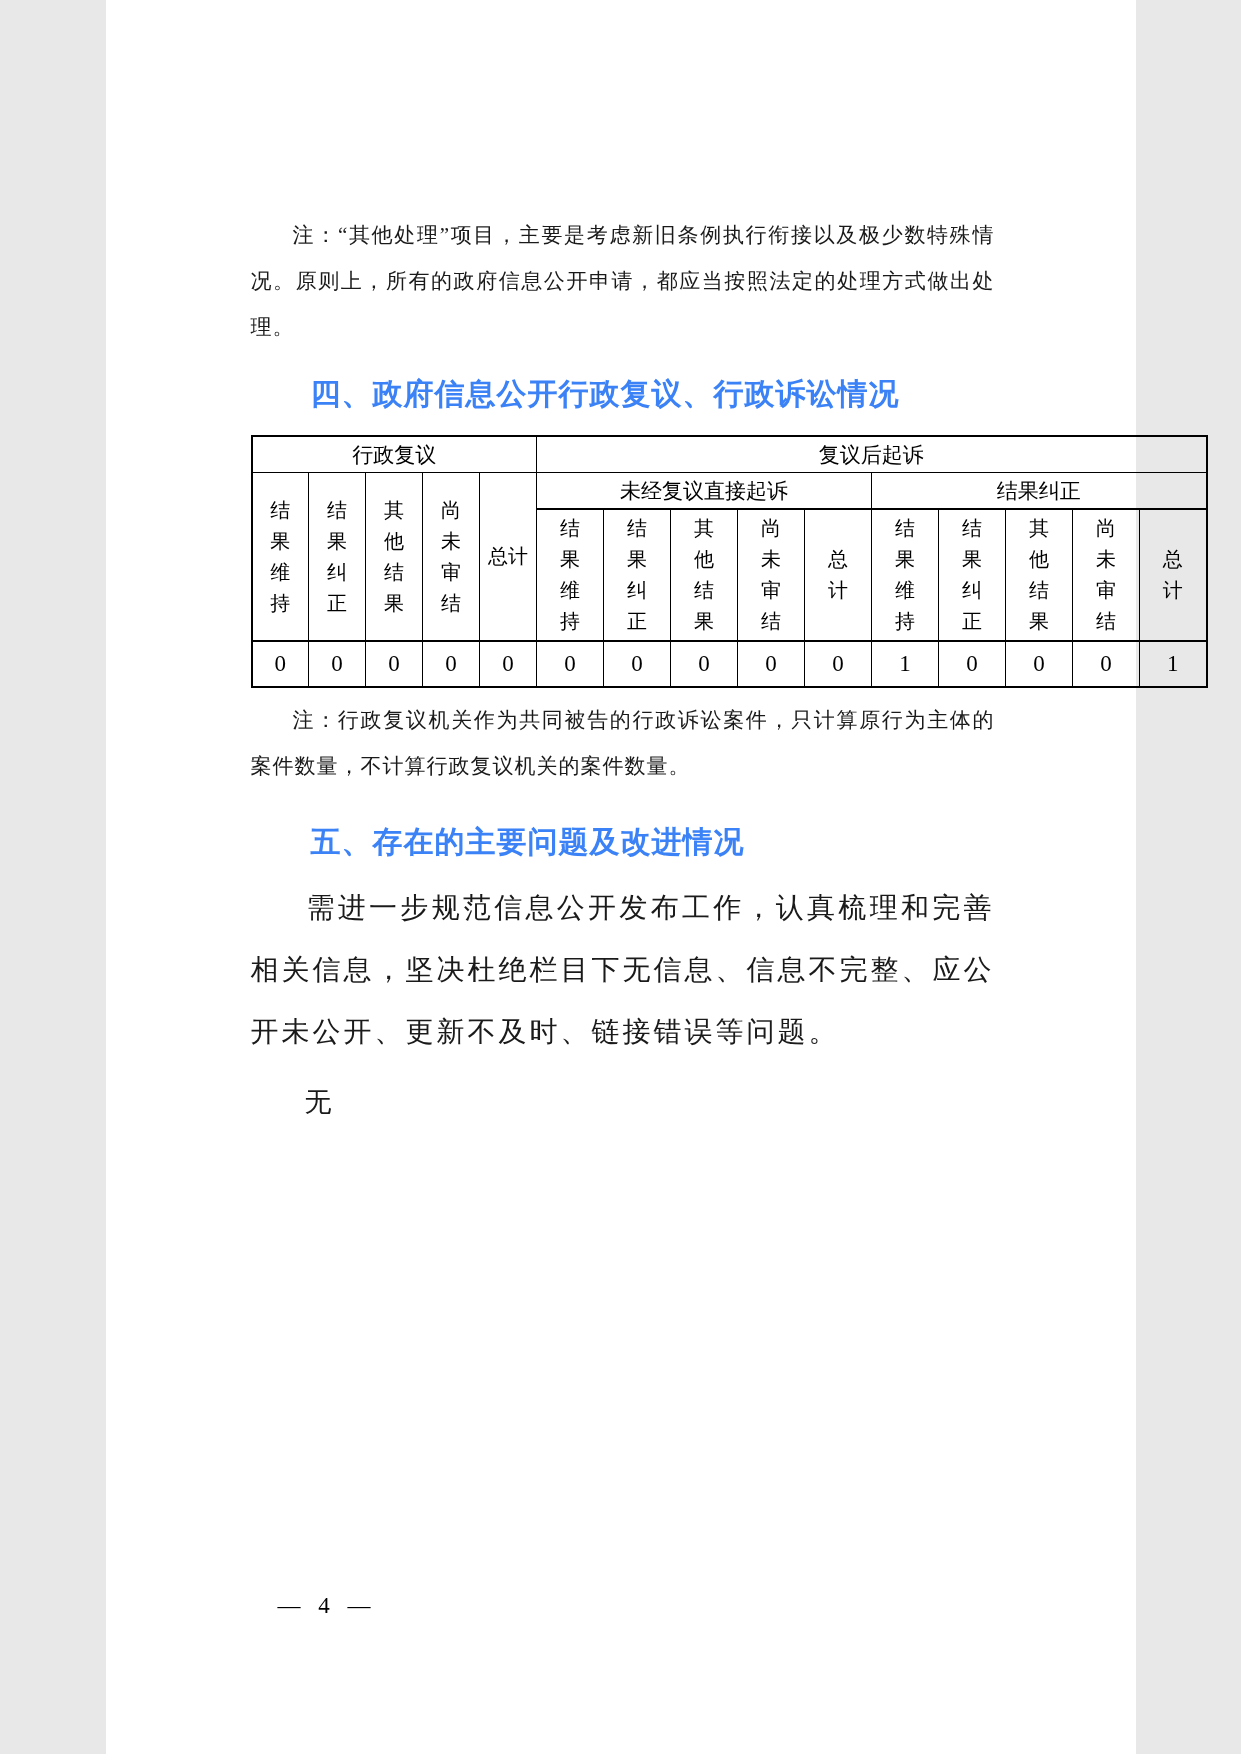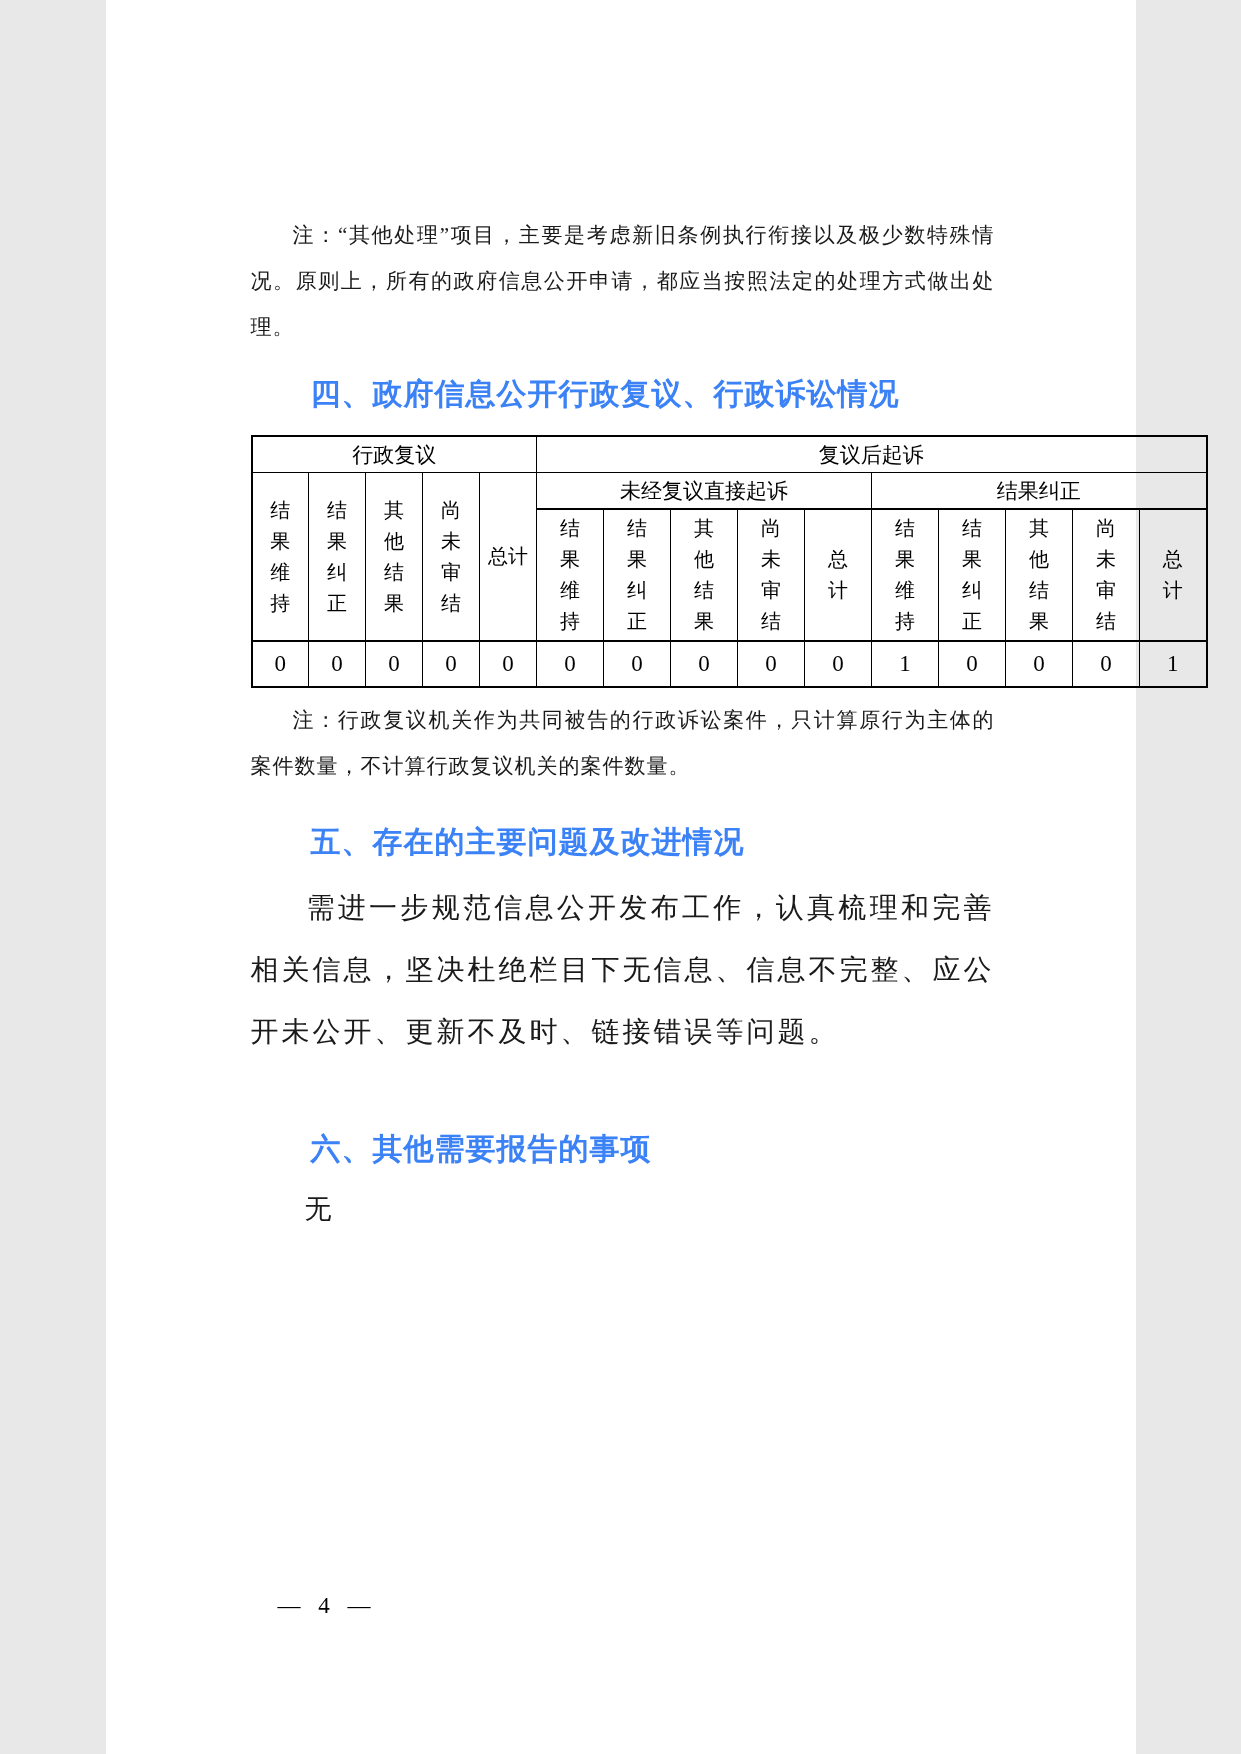--- a/index.html
+++ b/index.html
@@ -206,19 +206,18 @@
     </tr>
   </tbody>
     </table>
 
   <p class="note" style="margin-top:10px">注：行政复议机关作为共同被告的行政诉讼案件，只计算原行为主体的案件数量，不计算行政复议机关的案件数量。</p>
 
   <h2 class="heading h5">五、存在的主要问题及改进情况</h2>
 
   <p class="body-para">需进一步规范信息公开发布工作，认真梳理和完善相关信息，坚决杜绝栏目下无信息、信息不完整、应公开未公开、更新不及时、链接错误等问题。</p>
 
-  <h2 class="heading h6">六、其他需要报告的事项</h2>
 
   <p class="answer">无</p>
 
   <div class="page-footer">— 4 —</div>
 
 </div>
 
 </body></html>

